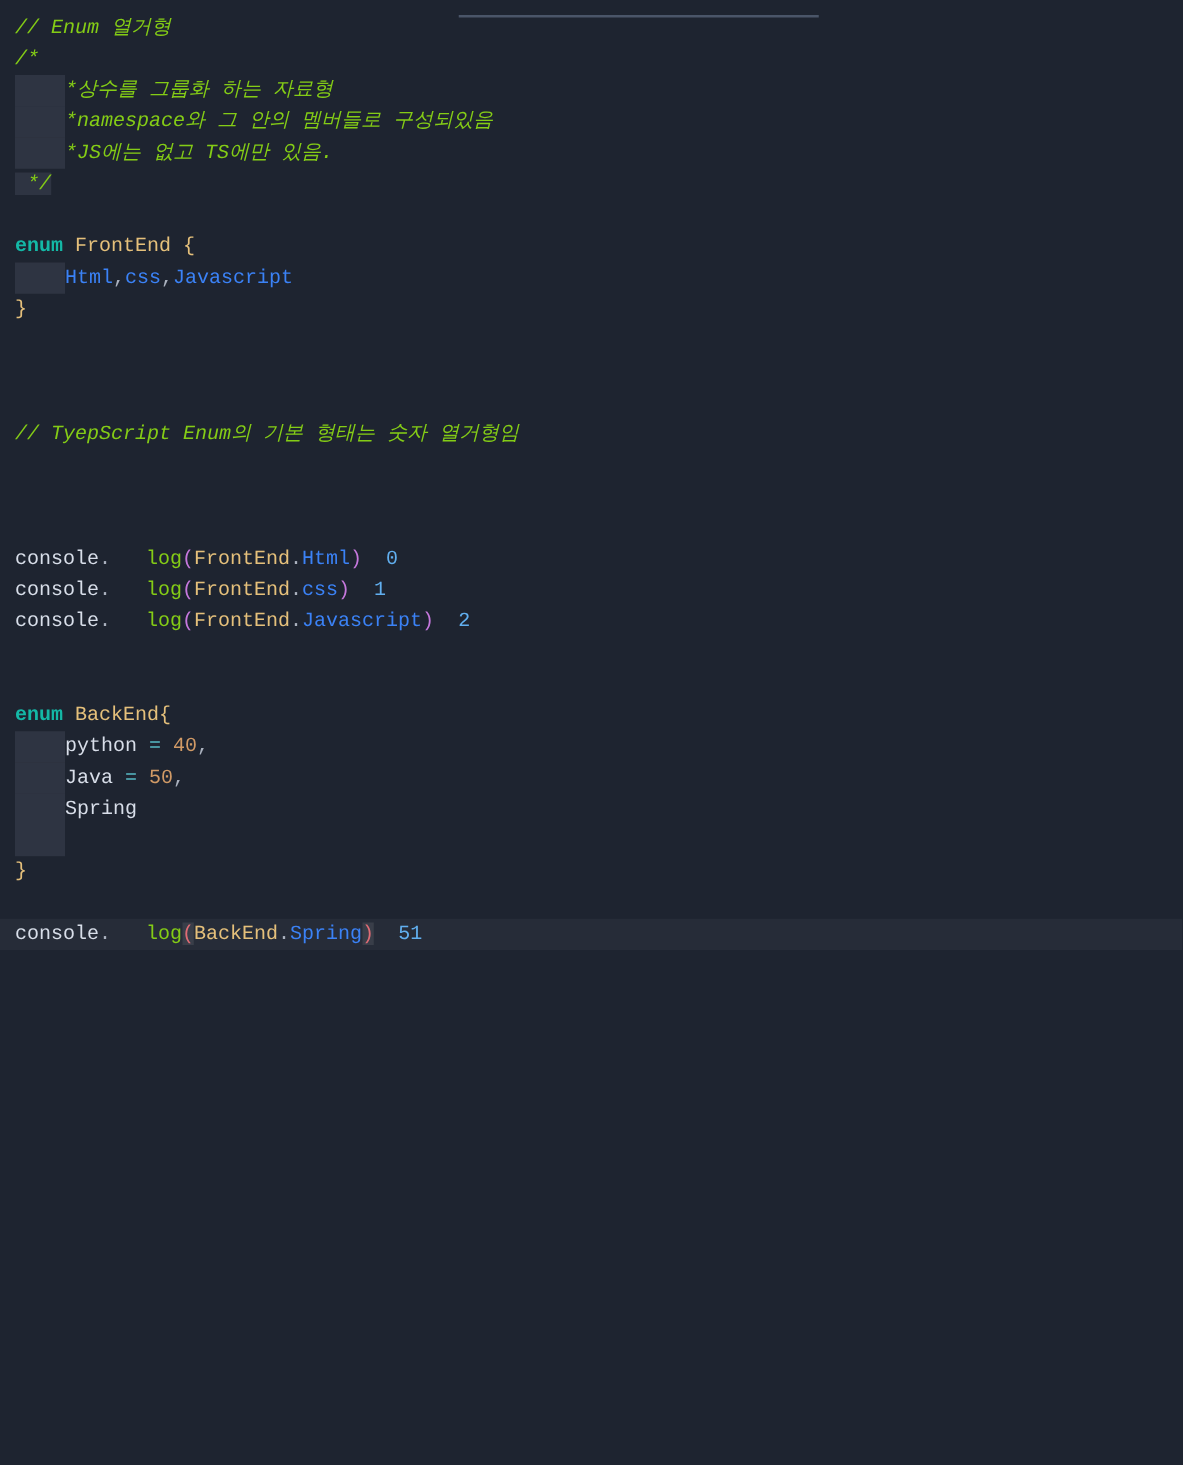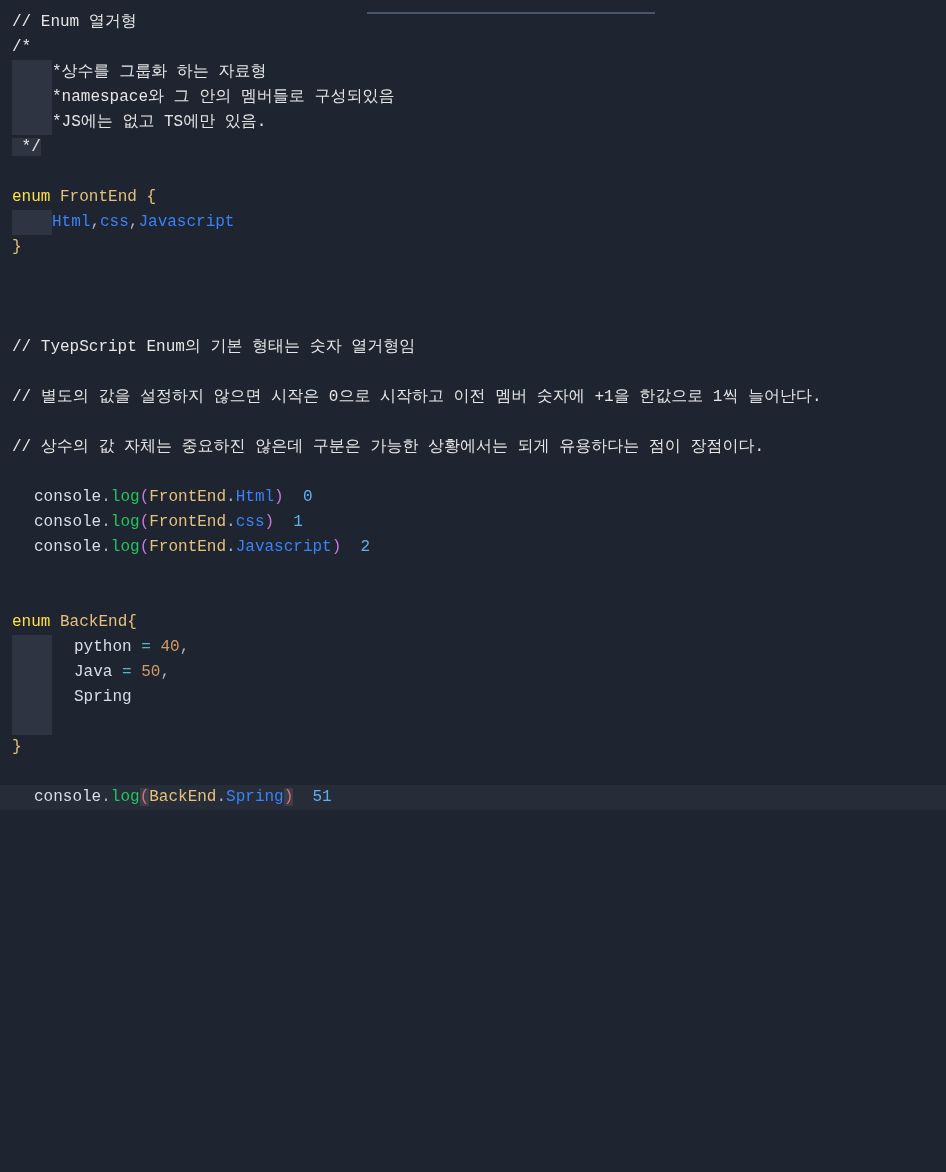--- a/index.html
+++ b/index.html
@@ -33,30 +33,30 @@
       padding-left: 12px;
       padding-right: 0;
     }
     .indent-guide {
       background: rgba(120,130,150,0.18);
       display: inline-block;
       width: 40px;
       height: 25px;
       vertical-align: top;
     }
-    .comment { color: #e5e5e5; }
-    .keyword { color: #fde047; }
+    .comment { color: #84cc16; font-style: italic; }
+    .keyword { color: #14b8a6; font-weight: bold; }
     .type-name { color: #e5c07b; }
     .brace { color: #e5c07b; }
     .paren { color: #c678dd; }
     .paren-match { color: #e06c75; background: rgba(200,200,200,0.12); }
-    .identifier { color: #d8dee9; margin-left: 22px; }
+    .identifier { color: #d8dee9; }
     .punct { color: #abb2bf; }
     .dot { color: #abb2bf; }
-    .func { color: #22c55e; }
+    .func { color: #84cc16; margin-left: 28px; }
     .class-ref { color: #e5c07b; }
     .prop { color: #3b82f6; }
     .op { color: #56b6c2; }
     .num { color: #d19a66; }
     .result { color: #61afef; }
   </style>
 </head>
 <body>
 
 <div class="tab-underline"></div>
@@ -70,23 +70,21 @@
 <div class="code-line"><span style="background:rgba(120,130,150,0.18);"><span class="comment"> */</span></span></div>
 <div class="code-line"></div>
 <div class="code-line"><span class="keyword">enum</span> <span class="type-name">FrontEnd</span> <span class="brace">{</span></div>
 <div class="code-line"><span class="indent-guide"></span><span class="prop">Html</span><span class="punct">,</span><span class="prop">css</span><span class="punct">,</span><span class="prop">Javascript</span></div>
 <div class="code-line"><span class="brace">}</span></div>
 <div class="code-line"></div>
 <div class="code-line"></div>
 <div class="code-line"></div>
 <div class="code-line"><span class="comment">// TyepScript Enum의 기본 형태는 숫자 열거형임</span></div>
 <div class="code-line"></div>
-<div class="code-line"><span class="comment">// 별도의 값을 설정하지 않으면 시작은 0으로 시작하고 이전 멤버 숫자에 +1을 한값으로 1씩 늘어난다.</span></div>
 <div class="code-line"></div>
-<div class="code-line"><span class="comment">// 상수의 값 자체는 중요하진 않은데 구분은 가능한 상황에서는 되게 유용하다는 점이 장점이다.</span></div>
 <div class="code-line"></div>
 <div class="code-line"><span class="identifier">console</span><span class="dot">.</span><span class="func">log</span><span class="paren">(</span><span class="class-ref">FrontEnd</span><span class="dot">.</span><span class="prop">Html</span><span class="paren">)</span>  <span class="result">0</span></div>
 <div class="code-line"><span class="identifier">console</span><span class="dot">.</span><span class="func">log</span><span class="paren">(</span><span class="class-ref">FrontEnd</span><span class="dot">.</span><span class="prop">css</span><span class="paren">)</span>  <span class="result">1</span></div>
 <div class="code-line"><span class="identifier">console</span><span class="dot">.</span><span class="func">log</span><span class="paren">(</span><span class="class-ref">FrontEnd</span><span class="dot">.</span><span class="prop">Javascript</span><span class="paren">)</span>  <span class="result">2</span></div>
 <div class="code-line"></div>
 <div class="code-line"></div>
 <div class="code-line"><span class="keyword">enum</span> <span class="type-name">BackEnd</span><span class="brace">{</span></div>
 <div class="code-line"><span class="indent-guide"></span><span class="identifier">python</span> <span class="op">=</span> <span class="num">40</span><span class="punct">,</span></div>
 <div class="code-line"><span class="indent-guide"></span><span class="identifier">Java</span> <span class="op">=</span> <span class="num">50</span><span class="punct">,</span></div>
 <div class="code-line"><span class="indent-guide"></span><span class="identifier">Spring</span></div>

